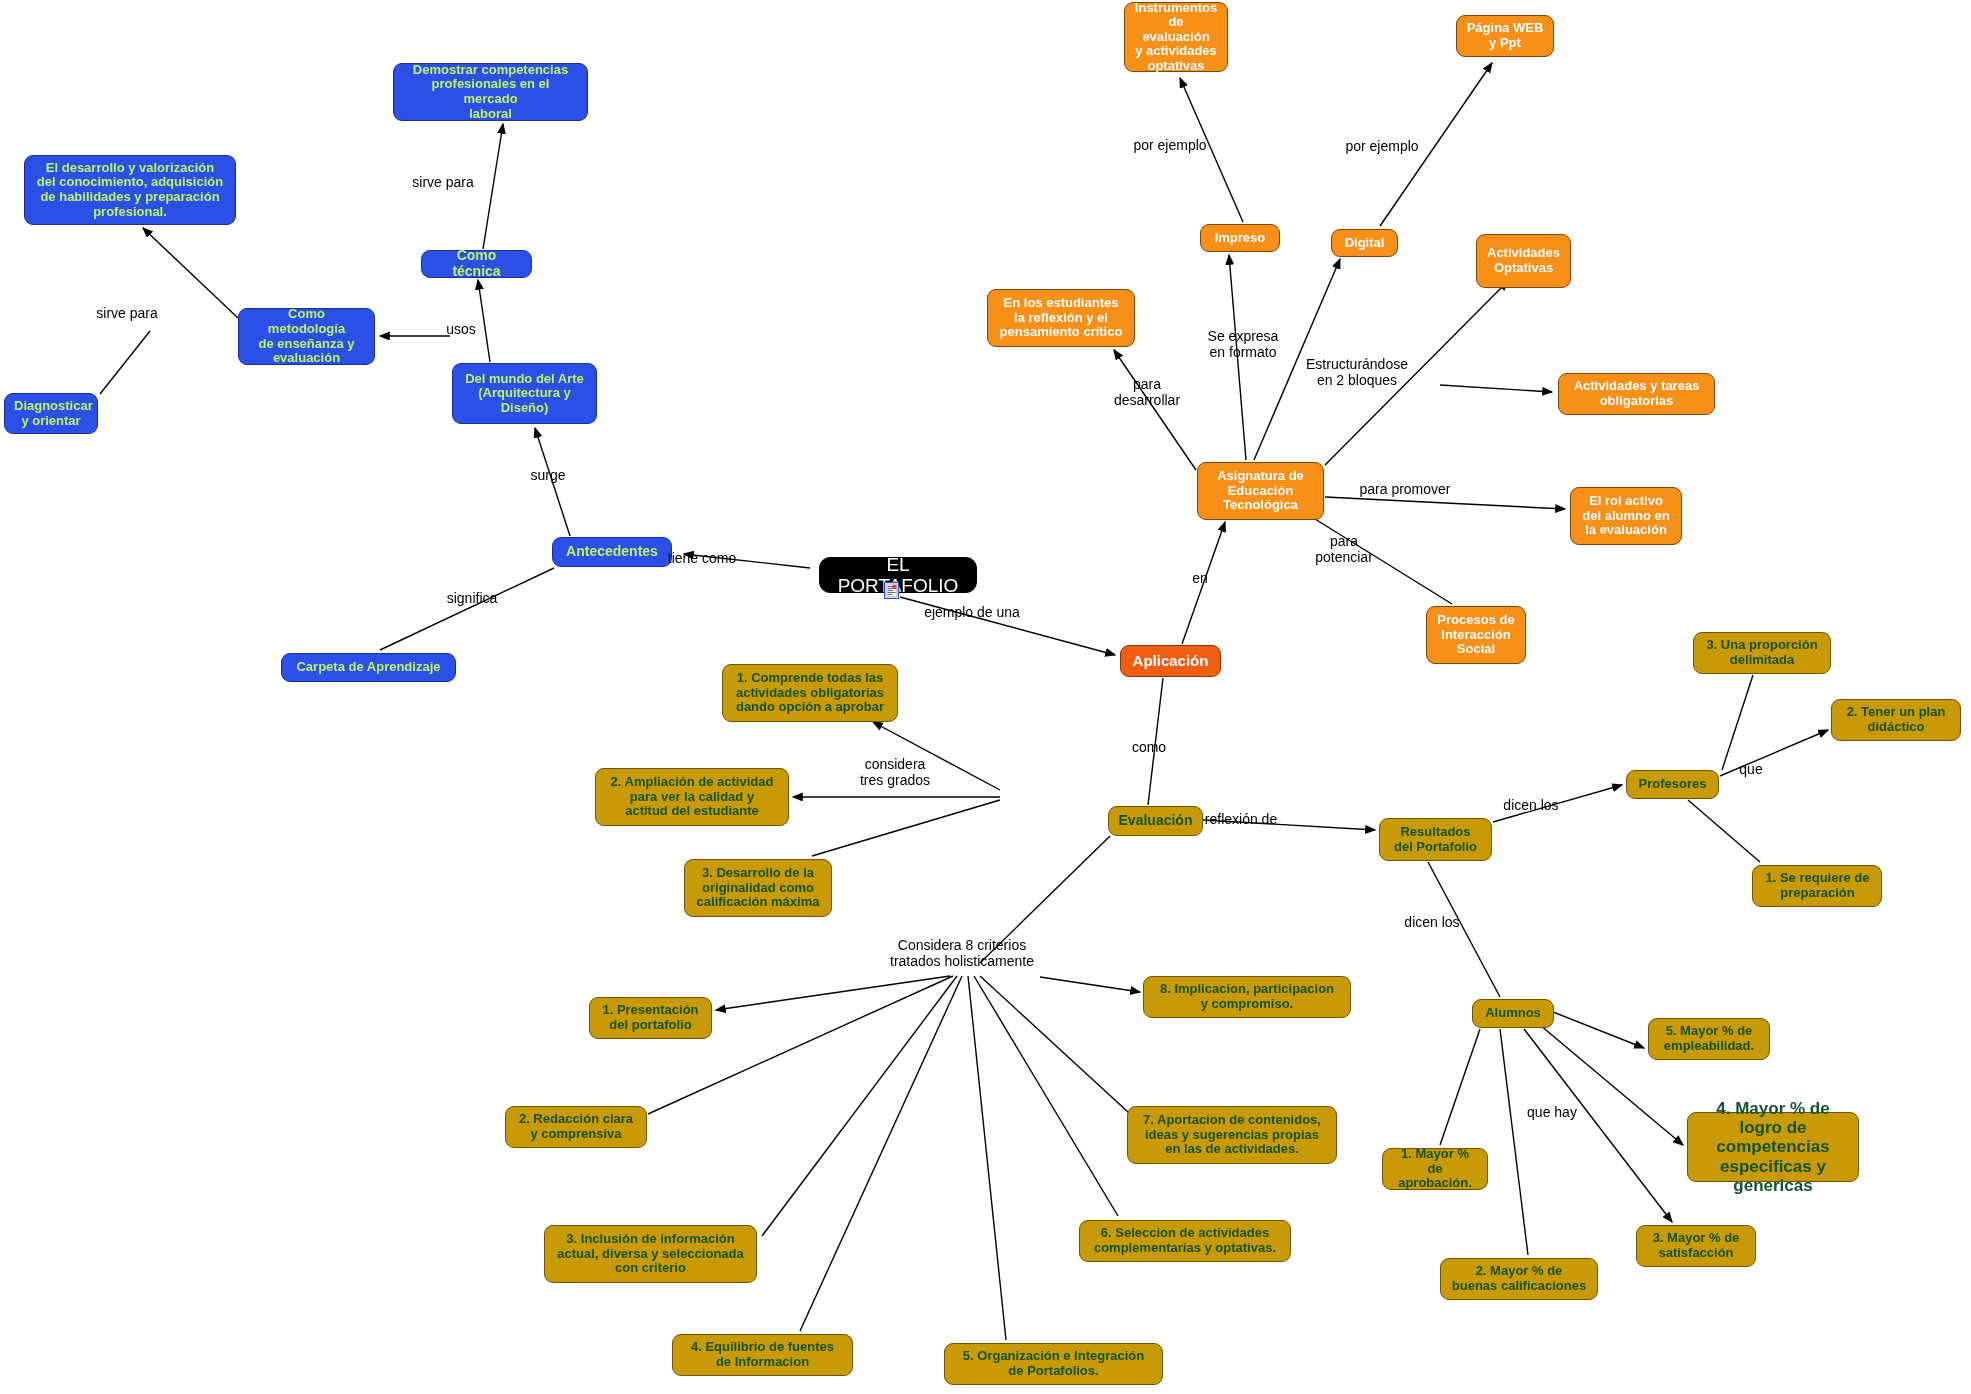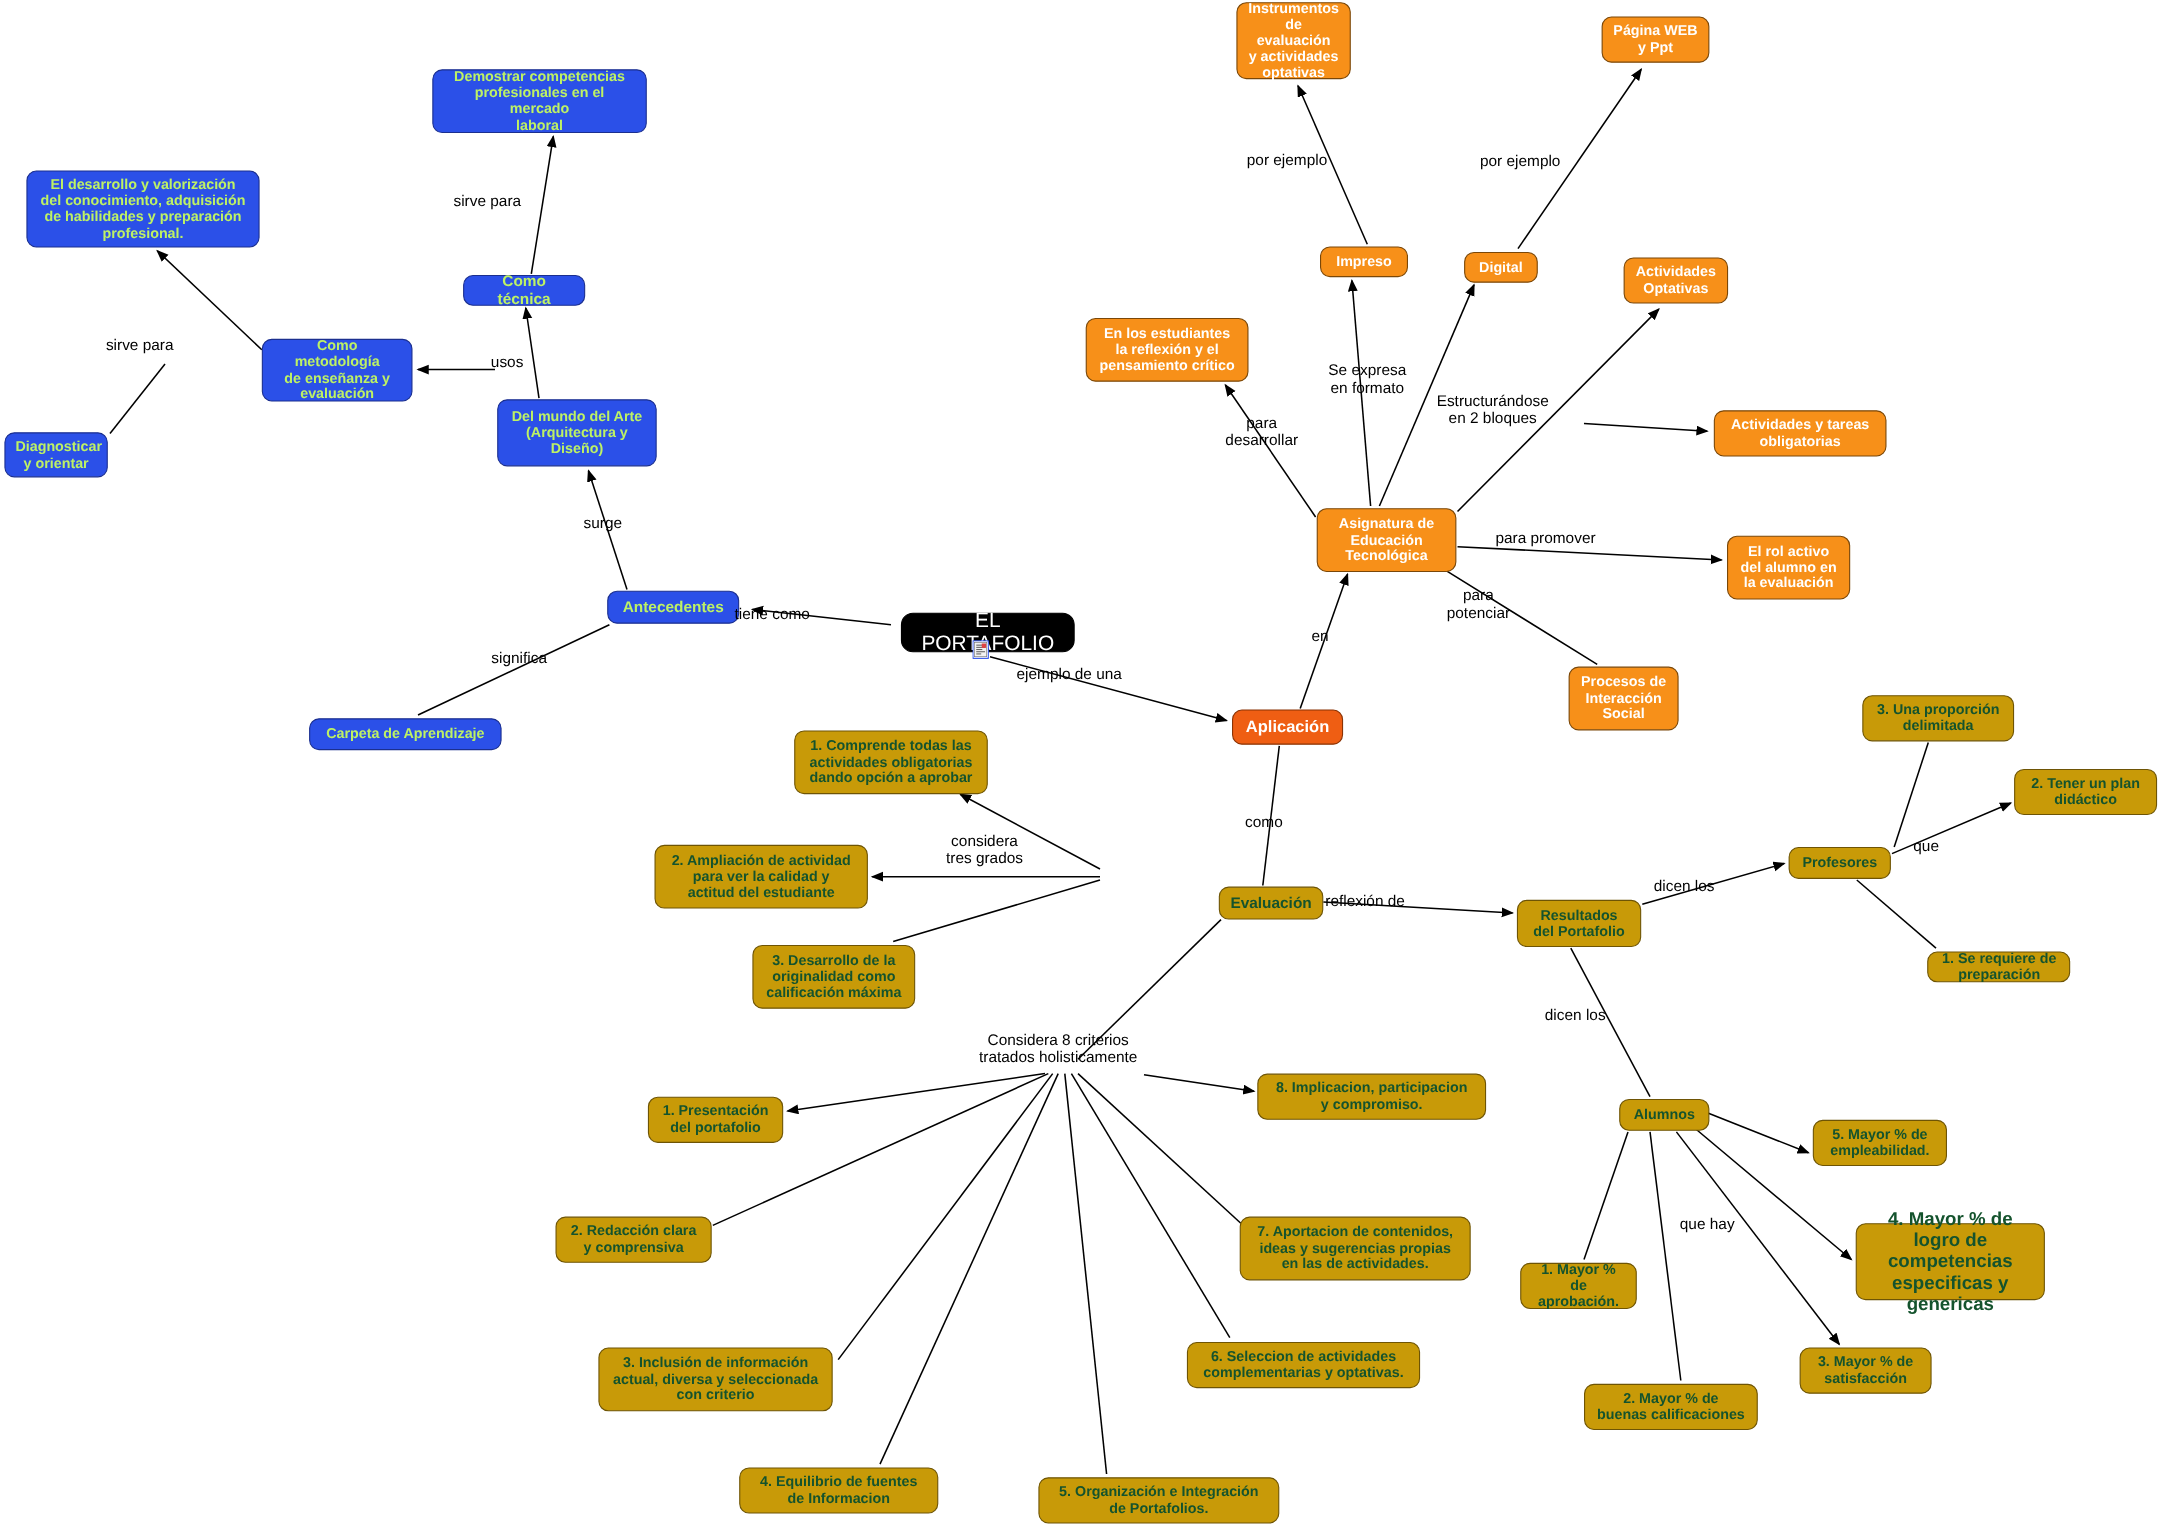--- a/index.html
+++ b/index.html
@@ -179,21 +179,21 @@
       <div class="node n-orange" style="left: 1124px; top: 2px; width: 104px; height: 70px; font-size: 13px;">
         <span style="white-space: pre-line;">Instrumentos
 de evaluación
 y actividades
 optativas</span>
       </div>
       <div class="node n-orange" style="left: 1456px; top: 15px; width: 98px; height: 42px; font-size: 13px;">
         <span style="white-space: pre-line;">Página WEB
 y Ppt</span>
       </div>
-      <div class="node n-orange" style="left: 1476px; top: 234px; width: 95px; height: 42px; font-size: 13px;">
+      <div class="node n-orange" style="left: 1476px; top: 234px; width: 95px; height: 54px; font-size: 13px;">
         <span style="white-space: pre-line;">Actividades
 Optativas</span>
       </div>
       <div class="node n-orange" style="left: 1558px; top: 373px; width: 157px; height: 42px; font-size: 13px;">
         <span style="white-space: pre-line;">Actividades y tareas
 obligatorias</span>
       </div>
       <div class="node n-orange" style="left: 1570px; top: 487px; width: 112px; height: 58px; font-size: 13px;">
         <span style="white-space: pre-line;">El rol activo
 del alumno en
@@ -259,21 +259,21 @@
         <span style="white-space: pre-line;">8. Implicacion, participacion
 y compromiso.</span>
       </div>
       <div class="node n-gold" style="left: 1379px; top: 818px; width: 113px; height: 43px; font-size: 13px;">
         <span style="white-space: pre-line;">Resultados
 del Portafolio</span>
       </div>
       <div class="node n-gold" style="left: 1626px; top: 770px; width: 93px; height: 29px; font-size: 13px;">
         <span style="white-space: pre-line;">Profesores</span>
       </div>
-      <div class="node n-gold" style="left: 1752px; top: 865px; width: 130px; height: 28px; font-size: 13px; padding-left: 10px;">
+      <div class="node n-gold" style="left: 1752px; top: 865px; width: 130px; height: 42px; font-size: 13px; padding-left: 10px;">
         <span style="white-space: pre-line;">1. Se requiere de
 preparación</span>
       </div>
       <div class="node n-gold" style="left: 1831px; top: 699px; width: 130px; height: 42px; font-size: 13px;">
         <span style="white-space: pre-line;">2. Tener un plan
 didáctico</span>
       </div>
       <div class="node n-gold" style="left: 1693px; top: 632px; width: 138px; height: 42px; font-size: 13px;">
         <span style="white-space: pre-line;">3. Una proporción
 delimitada</span>

